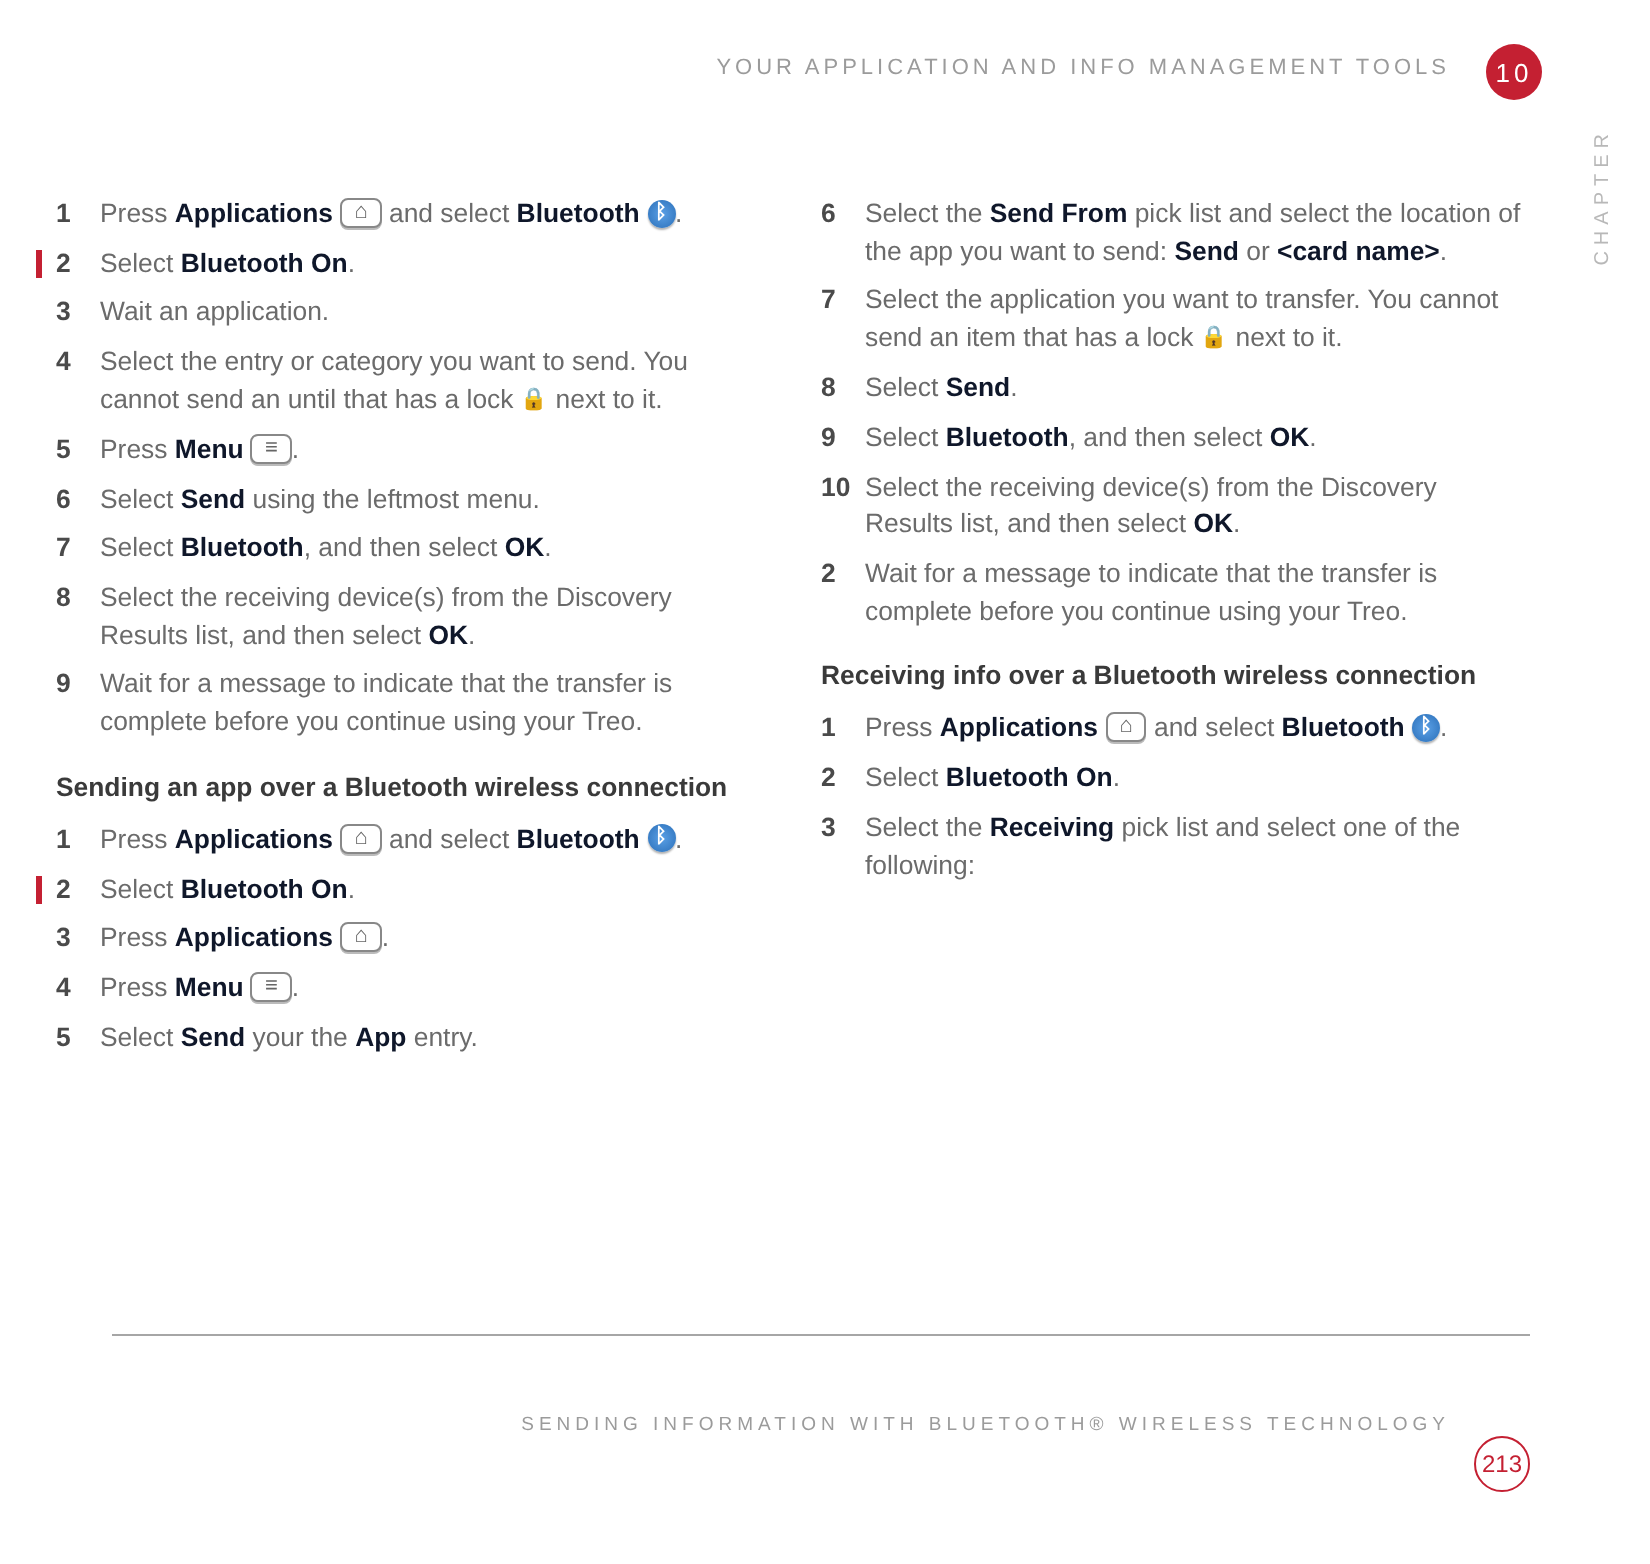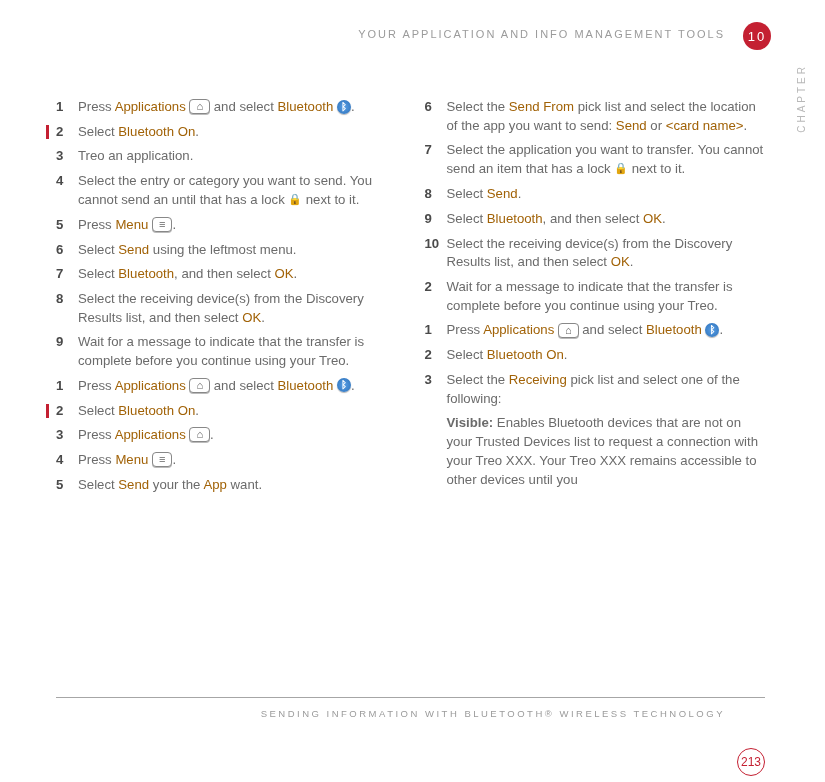--- a/index.html
+++ b/index.html
@@ -7,21 +7,21 @@
     padding: 0;
     font-family: "Helvetica Neue", Arial, sans-serif;
     background: #fff;
     color: #4a4a4a;
     width: 825px;
     height: 782px;
     overflow: hidden;
     position: relative;
   }
   .page {
-    padding: 28px 60px 0 56px;
+    padding: 28px 60px 0 28px;
     position: relative;
     height: 100%;
     box-sizing: border-box;
   }
   .running-head {
     font-size: 11px;
     letter-spacing: 2px;
     color: #9b9b9b;
     text-align: right;
     padding-right: 40px;
@@ -70,22 +70,22 @@
   .step .num {
     width: 22px;
     flex: 0 0 22px;
     font-weight: bold;
     color: #4a4a4a;
   }
   .step .txt {
     flex: 1;
   }
   .step .txt b {
-    color: #a16207;
-    font-weight: normal;
+    color: #0f172a;
+    font-weight: bold;
   }
   .step-marker::before {
     content: "";
     position: absolute;
     left: -10px;
     top: 2px;
     bottom: 2px;
     width: 3px;
     background: #c42032;
   }
@@ -126,32 +126,32 @@
     font-weight: bold;
     box-shadow: 0 1px 1px rgba(0,0,0,.3);
   }
   .icon-bt::after { content: "ᛒ"; font-family: Arial; }
   .icon-lock::after { content: "🔒"; font-size: 11px; }
   .sub-option {
     margin: 4px 0 6px 22px;
   }
   .footer {
     position: absolute;
-    bottom: 6px;
+    bottom: 36px;
     left: 56px;
     right: 60px;
     border-top: 1px solid #a6a6a6;
     padding-top: 10px;
     font-size: 9.5px;
     letter-spacing: 2.5px;
     color: #9b9b9b;
     text-align: right;
     display: flex;
     justify-content: flex-end;
-    align-items: flex-start;
+    align-items: center;
     gap: 12px;
   }
   .page-num {
     width: 26px;
     height: 26px;
     border: 1px solid #c42032;
     border-radius: 50%;
     color: #c42032;
     font-size: 12px;
     letter-spacing: 0;
@@ -176,21 +176,21 @@
         <div class="step ">
           <div class="num">1</div>
           <div class="txt"><span>Press </span><b>Applications</b> <span class="icon icon-key icon-home"></span><span> and select </span><b>Bluetooth</b> <span class="icon icon-bt"></span><span>.</span></div>
         </div>
         <div class="step step-marker">
           <div class="num">2</div>
           <div class="txt"><span>Select </span><b>Bluetooth On</b><span>.</span></div>
         </div>
         <div class="step ">
           <div class="num">3</div>
-          <div class="txt"><span>Treo an application.</span></div>
+          <div class="txt"><span>Wait an application.</span></div>
         </div>
         <div class="step ">
           <div class="num">4</div>
           <div class="txt"><span>Select the entry or category you want to send. You cannot send an until that has a lock </span> <span class="icon icon-lock"></span><span> next to it.</span></div>
         </div>
         <div class="step ">
           <div class="num">5</div>
           <div class="txt"><span>Press </span><b>Menu</b> <span class="icon icon-key icon-menu"></span><span>.</span></div>
         </div>
         <div class="step ">
@@ -202,39 +202,40 @@
           <div class="txt"><span>Select </span><b>Bluetooth</b><span>, and then select </span><b>OK</b><span>.</span></div>
         </div>
         <div class="step ">
           <div class="num">8</div>
           <div class="txt"><span>Select the receiving device(s) from the Discovery Results list, and then select </span><b>OK</b><span>.</span></div>
         </div>
         <div class="step ">
           <div class="num">9</div>
           <div class="txt"><span>Wait for a message to indicate that the transfer is complete before you continue using your Treo.</span></div>
         </div>
+        <div class="subhead">Sending an app over a Bluetooth wireless connection</div>
         <div class="step ">
           <div class="num">1</div>
           <div class="txt"><span>Press </span><b>Applications</b> <span class="icon icon-key icon-home"></span><span> and select </span><b>Bluetooth</b> <span class="icon icon-bt"></span><span>.</span></div>
         </div>
         <div class="step step-marker">
           <div class="num">2</div>
           <div class="txt"><span>Select </span><b>Bluetooth On</b><span>.</span></div>
         </div>
         <div class="step ">
           <div class="num">3</div>
           <div class="txt"><span>Press </span><b>Applications</b> <span class="icon icon-key icon-home"></span><span>.</span></div>
         </div>
         <div class="step ">
           <div class="num">4</div>
           <div class="txt"><span>Press </span><b>Menu</b> <span class="icon icon-key icon-menu"></span><span>.</span></div>
         </div>
         <div class="step ">
           <div class="num">5</div>
-          <div class="txt"><span>Select </span><b>Send</b><span> your the </span><b>App</b><span> want.</span></div>
+          <div class="txt"><span>Select </span><b>Send</b><span> your the </span><b>App</b><span> entry.</span></div>
         </div>
       </div>
     <div class="col" id="col-right">
         <div class="step ">
           <div class="num">6</div>
           <div class="txt"><span>Select the </span><b>Send From</b><span> pick list and select the location of the app you want to send: </span><b>Send</b><span> or </span><b>&lt;card name&gt;</b><span>.</span></div>
         </div>
         <div class="step ">
           <div class="num">7</div>
           <div class="txt"><span>Select the application you want to transfer. You cannot send an item that has a lock </span> <span class="icon icon-lock"></span><span> next to it.</span></div>
@@ -248,33 +249,33 @@
           <div class="txt"><span>Select </span><b>Bluetooth</b><span>, and then select </span><b>OK</b><span>.</span></div>
         </div>
         <div class="step ">
           <div class="num">10</div>
           <div class="txt"><span>Select the receiving device(s) from the Discovery Results list, and then select </span><b>OK</b><span>.</span></div>
         </div>
         <div class="step ">
           <div class="num">2</div>
           <div class="txt"><span>Wait for a message to indicate that the transfer is complete before you continue using your Treo.</span></div>
         </div>
+        <div class="subhead">Receiving info over a Bluetooth wireless connection</div>
         <div class="step ">
           <div class="num">1</div>
           <div class="txt"><span>Press </span><b>Applications</b> <span class="icon icon-key icon-home"></span><span> and select </span><b>Bluetooth</b> <span class="icon icon-bt"></span><span>.</span></div>
         </div>
         <div class="step ">
           <div class="num">2</div>
           <div class="txt"><span>Select </span><b>Bluetooth On</b><span>.</span></div>
         </div>
         <div class="step ">
           <div class="num">3</div>
           <div class="txt"><span>Select the </span><b>Receiving</b><span> pick list and select one of the following:</span></div>
         </div>
-        <div class="sub-option"><b>Visible:</b><span> Enables Bluetooth devices that are not on your Trusted Devices list to request a connection with your Treo XXX. Your Treo XXX remains accessible to other devices until you</span></div>
       </div>
   </div>
 
   <div class="footer">
     <span>SENDING INFORMATION WITH BLUETOOTH® WIRELESS TECHNOLOGY</span>
     <span class="page-num">213</span>
   </div>
 </div>
 
 </body></html>

